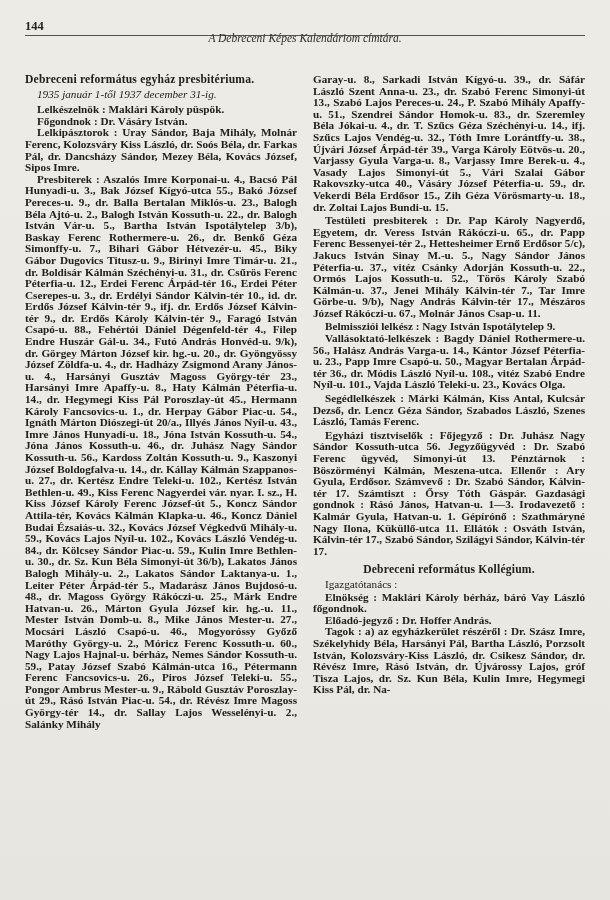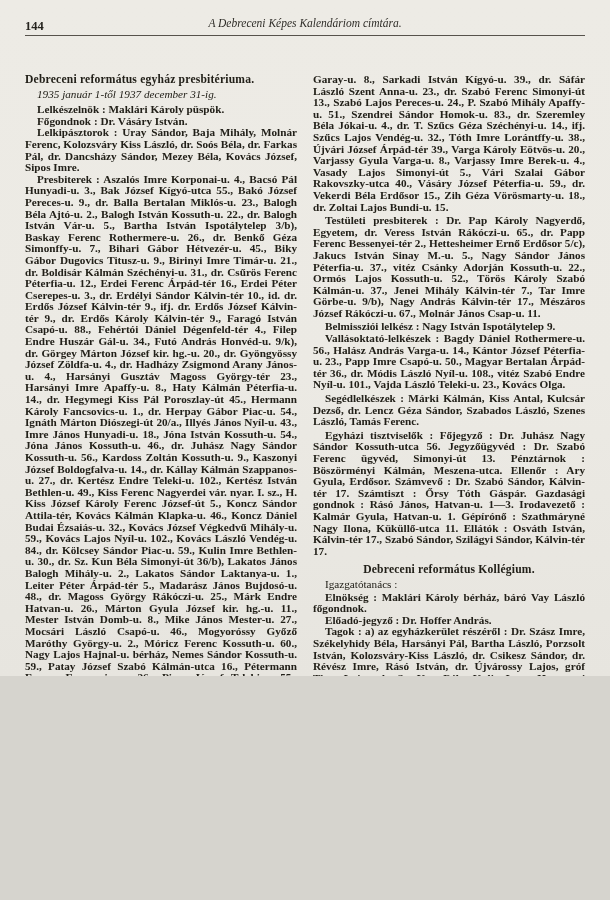--- a/index.html
+++ b/index.html
@@ -2,38 +2,38 @@
 <html><head>
 <meta charset="utf-8">
 <style>
   html, body { margin: 0; padding: 0; }
   body {
     width: 610px; height: 900px;
     background: #d6d4ce;
     font-family: "Liberation Serif", "DejaVu Serif", serif;
   }
   .page {
-    width: 610px; height: 676px;
+    width: 610px; height: 900px;
     box-sizing: border-box;
     padding: 16px 25px 0 25px;
     background: linear-gradient(180deg, #edebe5 0%, #eceae4 55%, #e7e5df 100%);
     color: #26241f;
     overflow: hidden;
   }
   .page-header {
     position: relative;
     height: 16px;
   }
   .page-number {
     font-weight: bold;
     font-size: 12.5px;
   }
   .running-title {
     position: absolute;
-    left: 0; right: 0; top: 1px;
+    left: 0; right: 0; top: 16px;
     text-align: center;
     font-style: italic;
     font-size: 11.5px;
     color: #2e2c27;
   }
   .header-rule {
     border: 0;
     border-top: 1px solid #57534c;
     margin: 3px 0 10px 0;
   }

